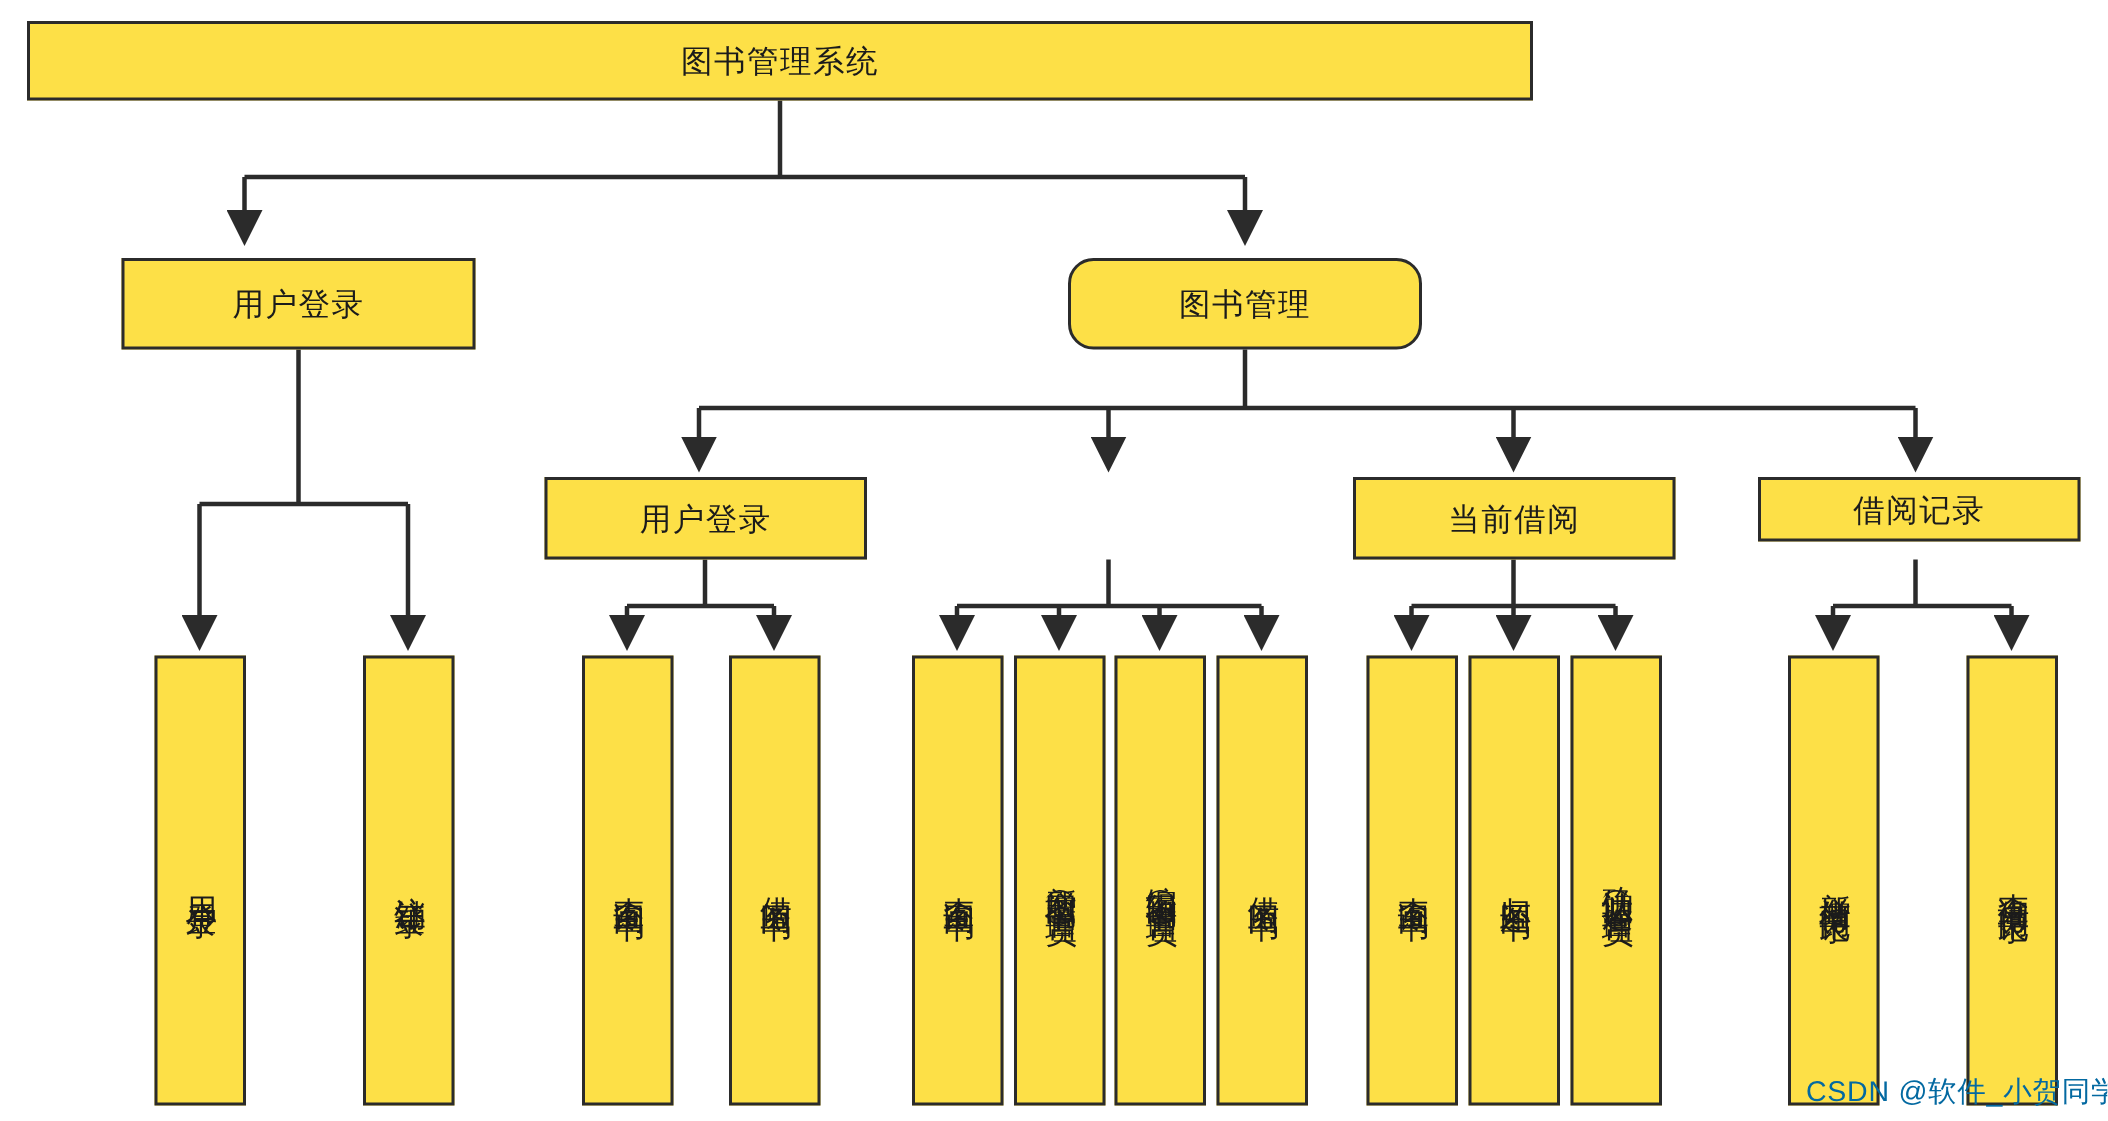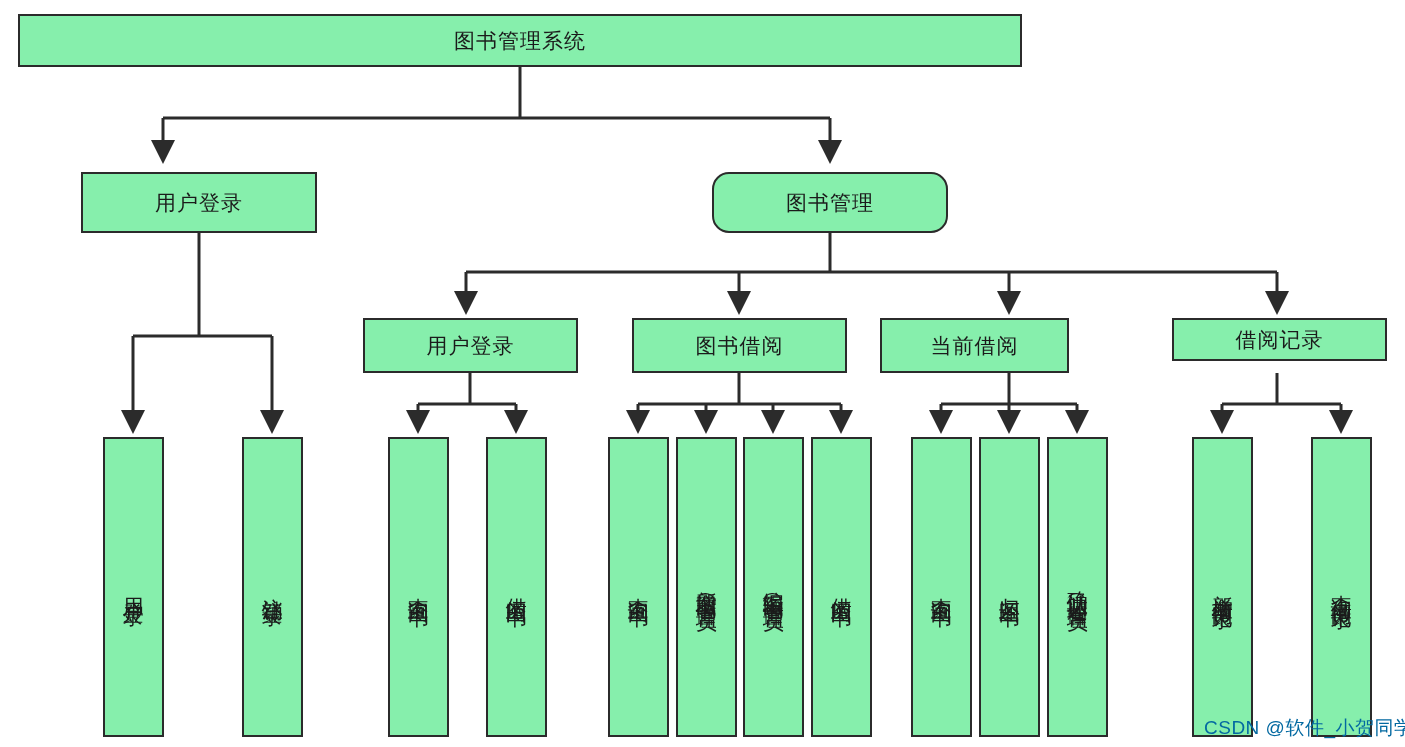--- a/index.html
+++ b/index.html
@@ -21,21 +21,21 @@
     position: absolute;
     left: 0;
     top: 0;
     width: 1405px;
     height: 747px;
     pointer-events: none;
   }
   .node {
     position: absolute;
     box-sizing: border-box;
-    background: #86efac;
+    background: #fde047;
     border: 2px solid #2b2b2b;
     display: flex;
     align-items: center;
     justify-content: center;
     color: #1b1b1b;
   }
   .node.h-node {
     font-size: 21px;
     letter-spacing: 1px;
     white-space: nowrap;
@@ -123,24 +123,21 @@
   <div class="node h-node" style="left:81px; top:172px; width:236px; height:61px;">
     <span>用户登录</span>
   </div>
   <div class="node h-node" style="left:712px; top:172px; width:236px; height:61px;border-radius:17px;">
     <span>图书管理</span>
   </div>
 
   <div class="node h-node" style="left:363px; top:318px; width:215px; height:55px;">
     <span>用户登录</span>
   </div>
-  <div class="node h-node" style="left:632px; top:318px; width:215px; height:55px;">
-    <span>图书借阅</span>
-  </div>
-  <div class="node h-node" style="left:880px; top:318px; width:189px; height:55px;justify-content:center;">
+  <div class="node h-node" style="left:902px; top:318px; width:215px; height:55px;justify-content:center;">
     <span>当前借阅</span>
   </div>
   <div class="node h-node" style="left:1172px; top:318px; width:215px; height:43px;">
     <span>借阅记录</span>
   </div>
 
   <div class="node leaf" style="left:103px; top:437px; width:61px; height:300px;">
     <span class="vtext">用户登录</span>
   </div>
   <div class="node leaf" style="left:242px; top:437px; width:61px; height:300px;">

